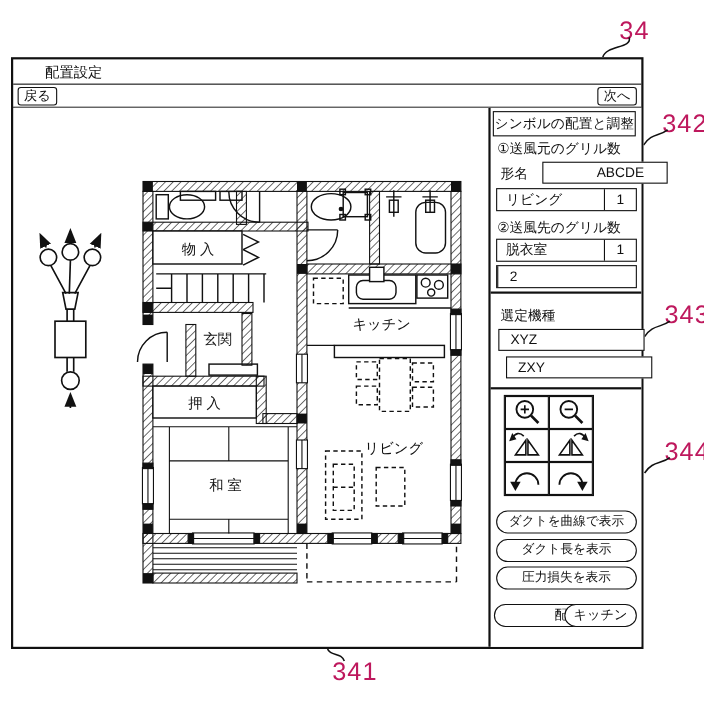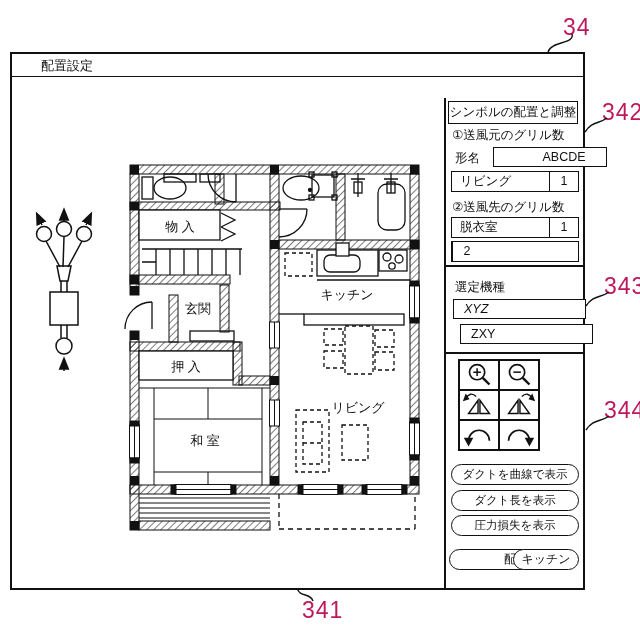--- a/index.html
+++ b/index.html
@@ -51,20 +51,24 @@
     <path d="M609,416 C601,422 593,419 586,430"></path>
     <path d="M92,169 C89,180 80,180 75,189"></path>
   </g>
   <polygon points="70,197 79,185 81,194" fill="#111"></polygon>
 </svg>
 
 <div id="window">
   <div id="titlebar">
     <div class="t">配置設定</div>
   </div>
+  <div id="toolbar">
+    <div class="btn" style="left:4px;top:1.5px;width:34px;">戻る</div>
+    <div class="btn" style="right:4px;top:1.5px;width:34px;">次へ</div>
+  </div>
 
   <div id="canvas">
     <svg width="432" height="489" viewBox="11 96 432 489">
       <defs>
         <pattern id="hatch" patternUnits="userSpaceOnUse" width="5" height="5" patternTransform="rotate(45)">
           <line x1="0" y1="0" x2="0" y2="5" stroke="#222" stroke-width="1.2"></line>
         </pattern>
         <marker id="ah" viewBox="0 0 10 8" refX="8" refY="4" markerWidth="9" markerHeight="8" orient="auto">
           <path d="M0,0 L10,4 L0,8 z" fill="#111"></path>
         </marker>
@@ -296,21 +300,21 @@
       <div class="room">脱衣室</div>
       <div class="cnt">1</div>
     </div>
     <div class="sb-row" style="left:5px;top:143px;width:126px;">
       <div class="cnt">2</div>
     </div>
 
     <div class="divline" style="top:167px;"></div>
 
     <div class="sb-text" style="left:9px;top:181px;">選定機種</div>
-    <div class="sb-box" style="left:7px;top:201px;width:121px;height:18px;line-height:18px;padding-left:10px;font-style:italic;">XYZ</div>
+    <div class="sb-box" style="left:7px;top:201px;width:121px;height:18px;line-height:18px;padding-left:10px;">XYZ</div>
     <div class="sb-box" style="left:14px;top:226px;width:121px;height:18px;line-height:18px;padding-left:10px;">ZXY</div>
 
     <div class="divline" style="top:254px;"></div>
 
     <div id="toolgrid">
       <div class="cell">
         <svg width="40" height="30" viewBox="0 0 40 30">
           <circle cx="18" cy="12" r="8" fill="none" stroke="#111" stroke-width="1.8"></circle>
           <line x1="24" y1="18" x2="31" y2="25" stroke="#111" stroke-width="2.6"></line>
           <path d="M14,12 H22 M18,8 V16" stroke="#111" stroke-width="1.6" fill="none"></path>

